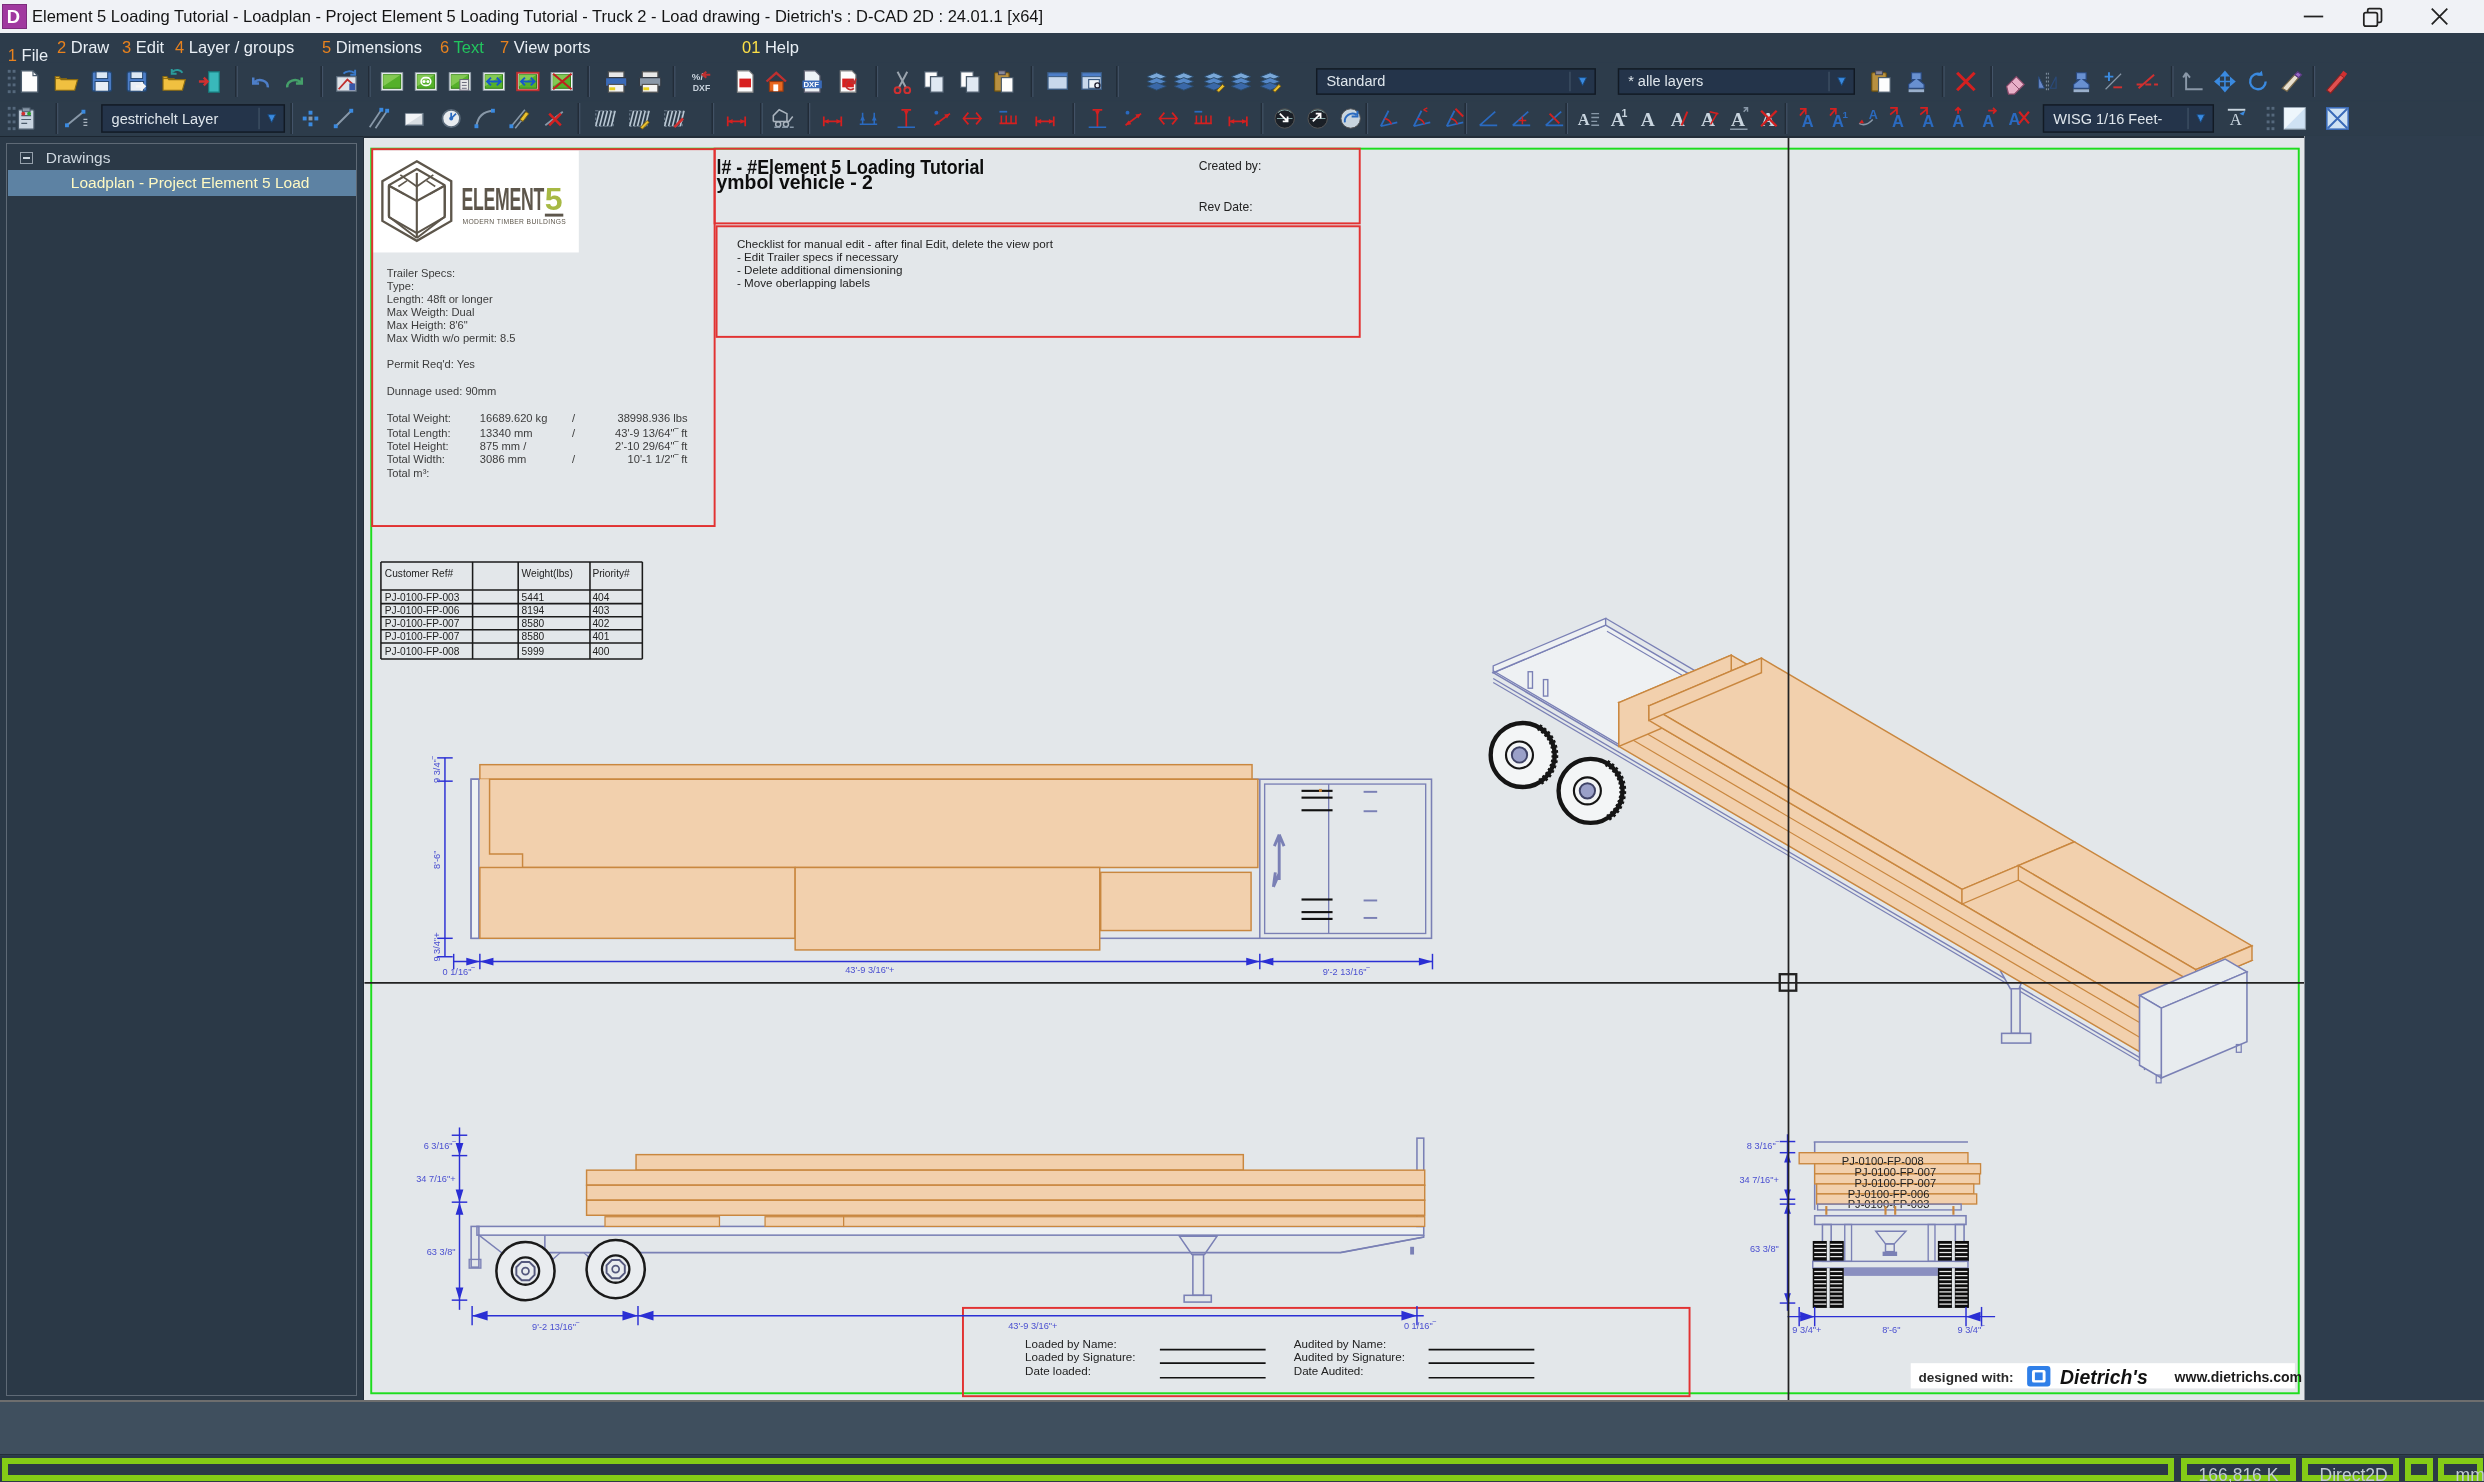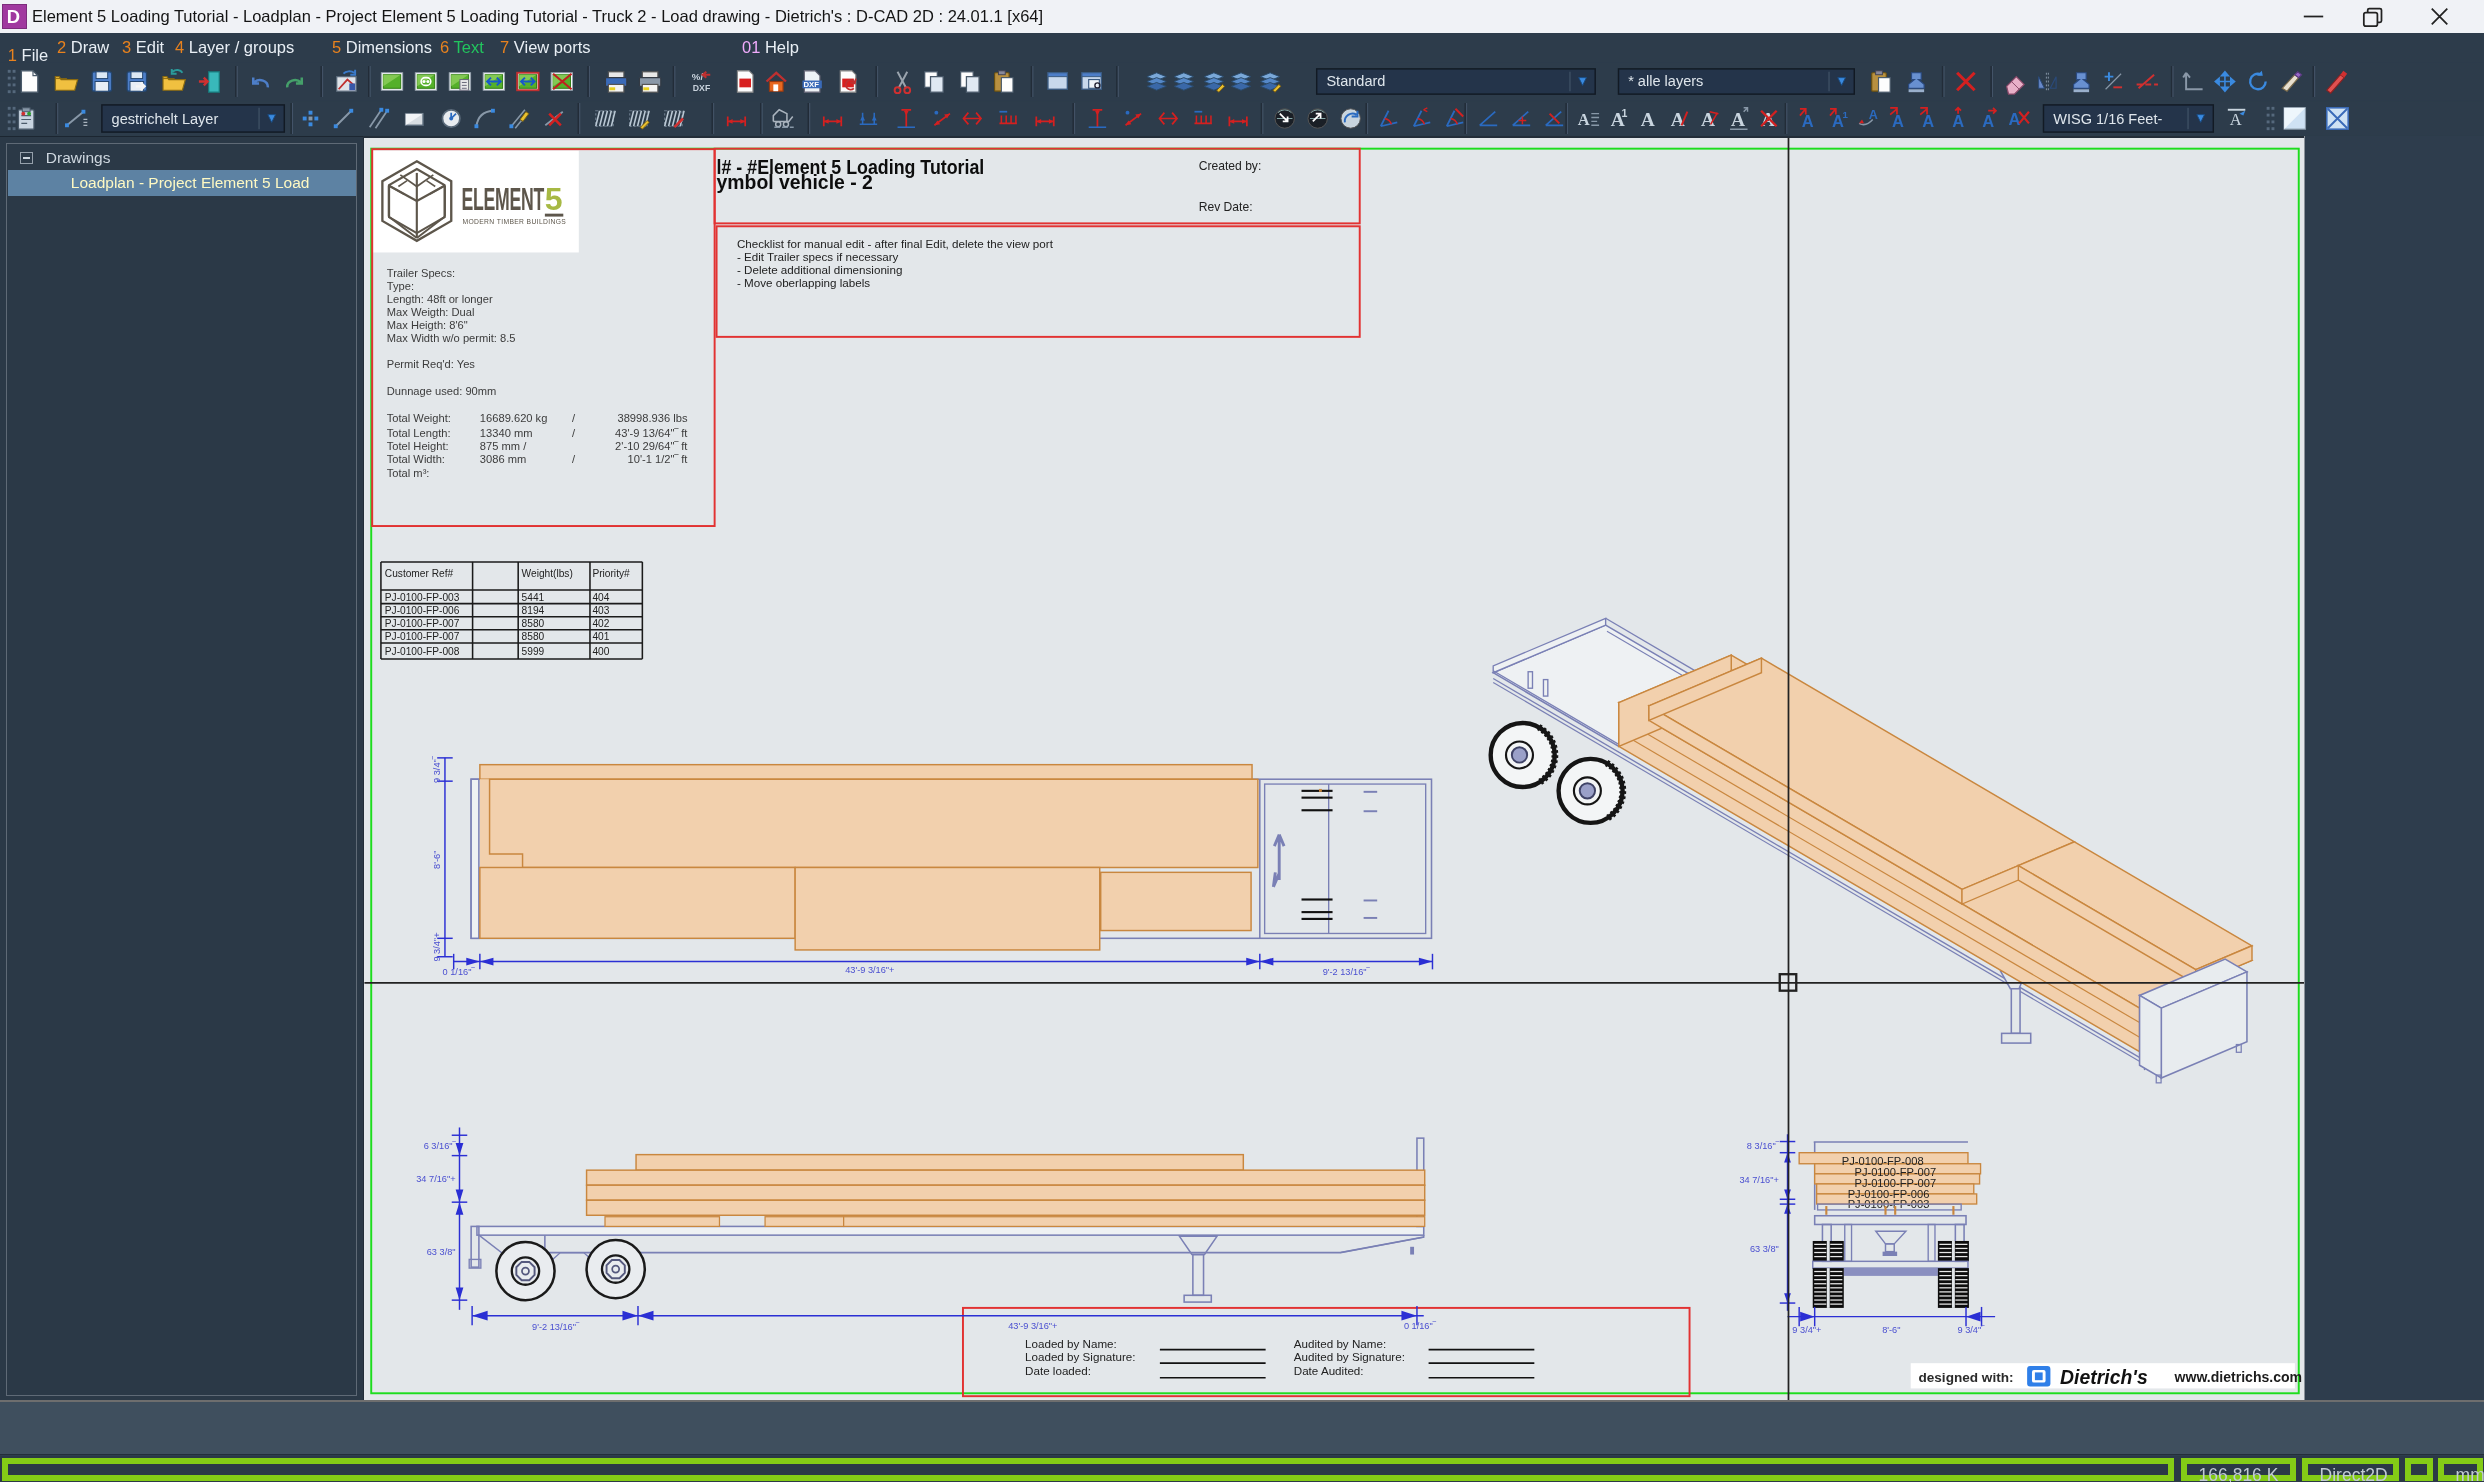--- a/index.html
+++ b/index.html
@@ -50,24 +50,24 @@
     </svg>
   <svg class="winbtn" style="left:2418px;" viewBox="0 0 46 34">
       <path d="M14,9 L30,25 M30,9 L14,25" stroke="#222" stroke-width="1.8"></path>
     </svg>
 </div>
 <div id="menubar">
     <span style="position:absolute;left:7.8px;top:8px;height:29px;line-height:29px;text-align:right;"><span style="color:#e8821e;">1</span><span style="color:#e9eff5;"> File</span></span>
     <span style="position:absolute;left:57px;top:0;height:29px;line-height:29px;"><span style="color:#e8821e;">2</span><span style="color:#e9eff5;"> Draw</span></span>
     <span style="position:absolute;left:122px;top:0;height:29px;line-height:29px;"><span style="color:#e8821e;">3</span><span style="color:#e9eff5;"> Edit</span></span>
     <span style="position:absolute;left:175px;top:0;height:29px;line-height:29px;"><span style="color:#e8821e;">4</span><span style="color:#e9eff5;"> Layer / groups</span></span>
-    <span style="position:absolute;left:322px;top:0;height:29px;line-height:29px;margin-left:10px;"><span style="color:#e8821e;">5</span><span style="color:#e9eff5;"> Dimensions</span></span>
+    <span style="position:absolute;left:322px;top:0;height:29px;line-height:29px;"><span style="color:#e8821e;">5</span><span style="color:#e9eff5;"> Dimensions</span></span>
     <span style="position:absolute;left:440px;top:0;height:29px;line-height:29px;"><span style="color:#e8821e;">6</span><span style="color:#22c55e;"> Text</span></span>
     <span style="position:absolute;left:500px;top:0;height:29px;line-height:29px;"><span style="color:#e8821e;">7</span><span style="color:#e9eff5;"> View ports</span></span>
-    <span style="position:absolute;left:742px;top:0;height:29px;line-height:29px;"><span style="color:#f0abfc;">01</span><span style="color:#e9eff5;"> Help</span></span>
+    <span style="position:absolute;left:742px;top:0;height:29px;line-height:29px;"><span style="color:#fde047;">01</span><span style="color:#e9eff5;"> Help</span></span>
   </div>
 <div id="tb1"><svg width="2484" height="39" font-family="Liberation Sans, sans-serif" viewBox="0 0 2560 40">
       <rect x="0" y="0" width="2560" height="40" fill="#2d3c4b"></rect>
       <rect x="8" y="8" width="3" height="3" fill="#55687c"></rect>
       <rect x="13" y="8" width="3" height="3" fill="#55687c"></rect>
       <rect x="8" y="15" width="3" height="3" fill="#55687c"></rect>
       <rect x="13" y="15" width="3" height="3" fill="#55687c"></rect>
       <rect x="8" y="22" width="3" height="3" fill="#55687c"></rect>
       <rect x="13" y="22" width="3" height="3" fill="#55687c"></rect>
       <rect x="8" y="29" width="3" height="3" fill="#55687c"></rect>

